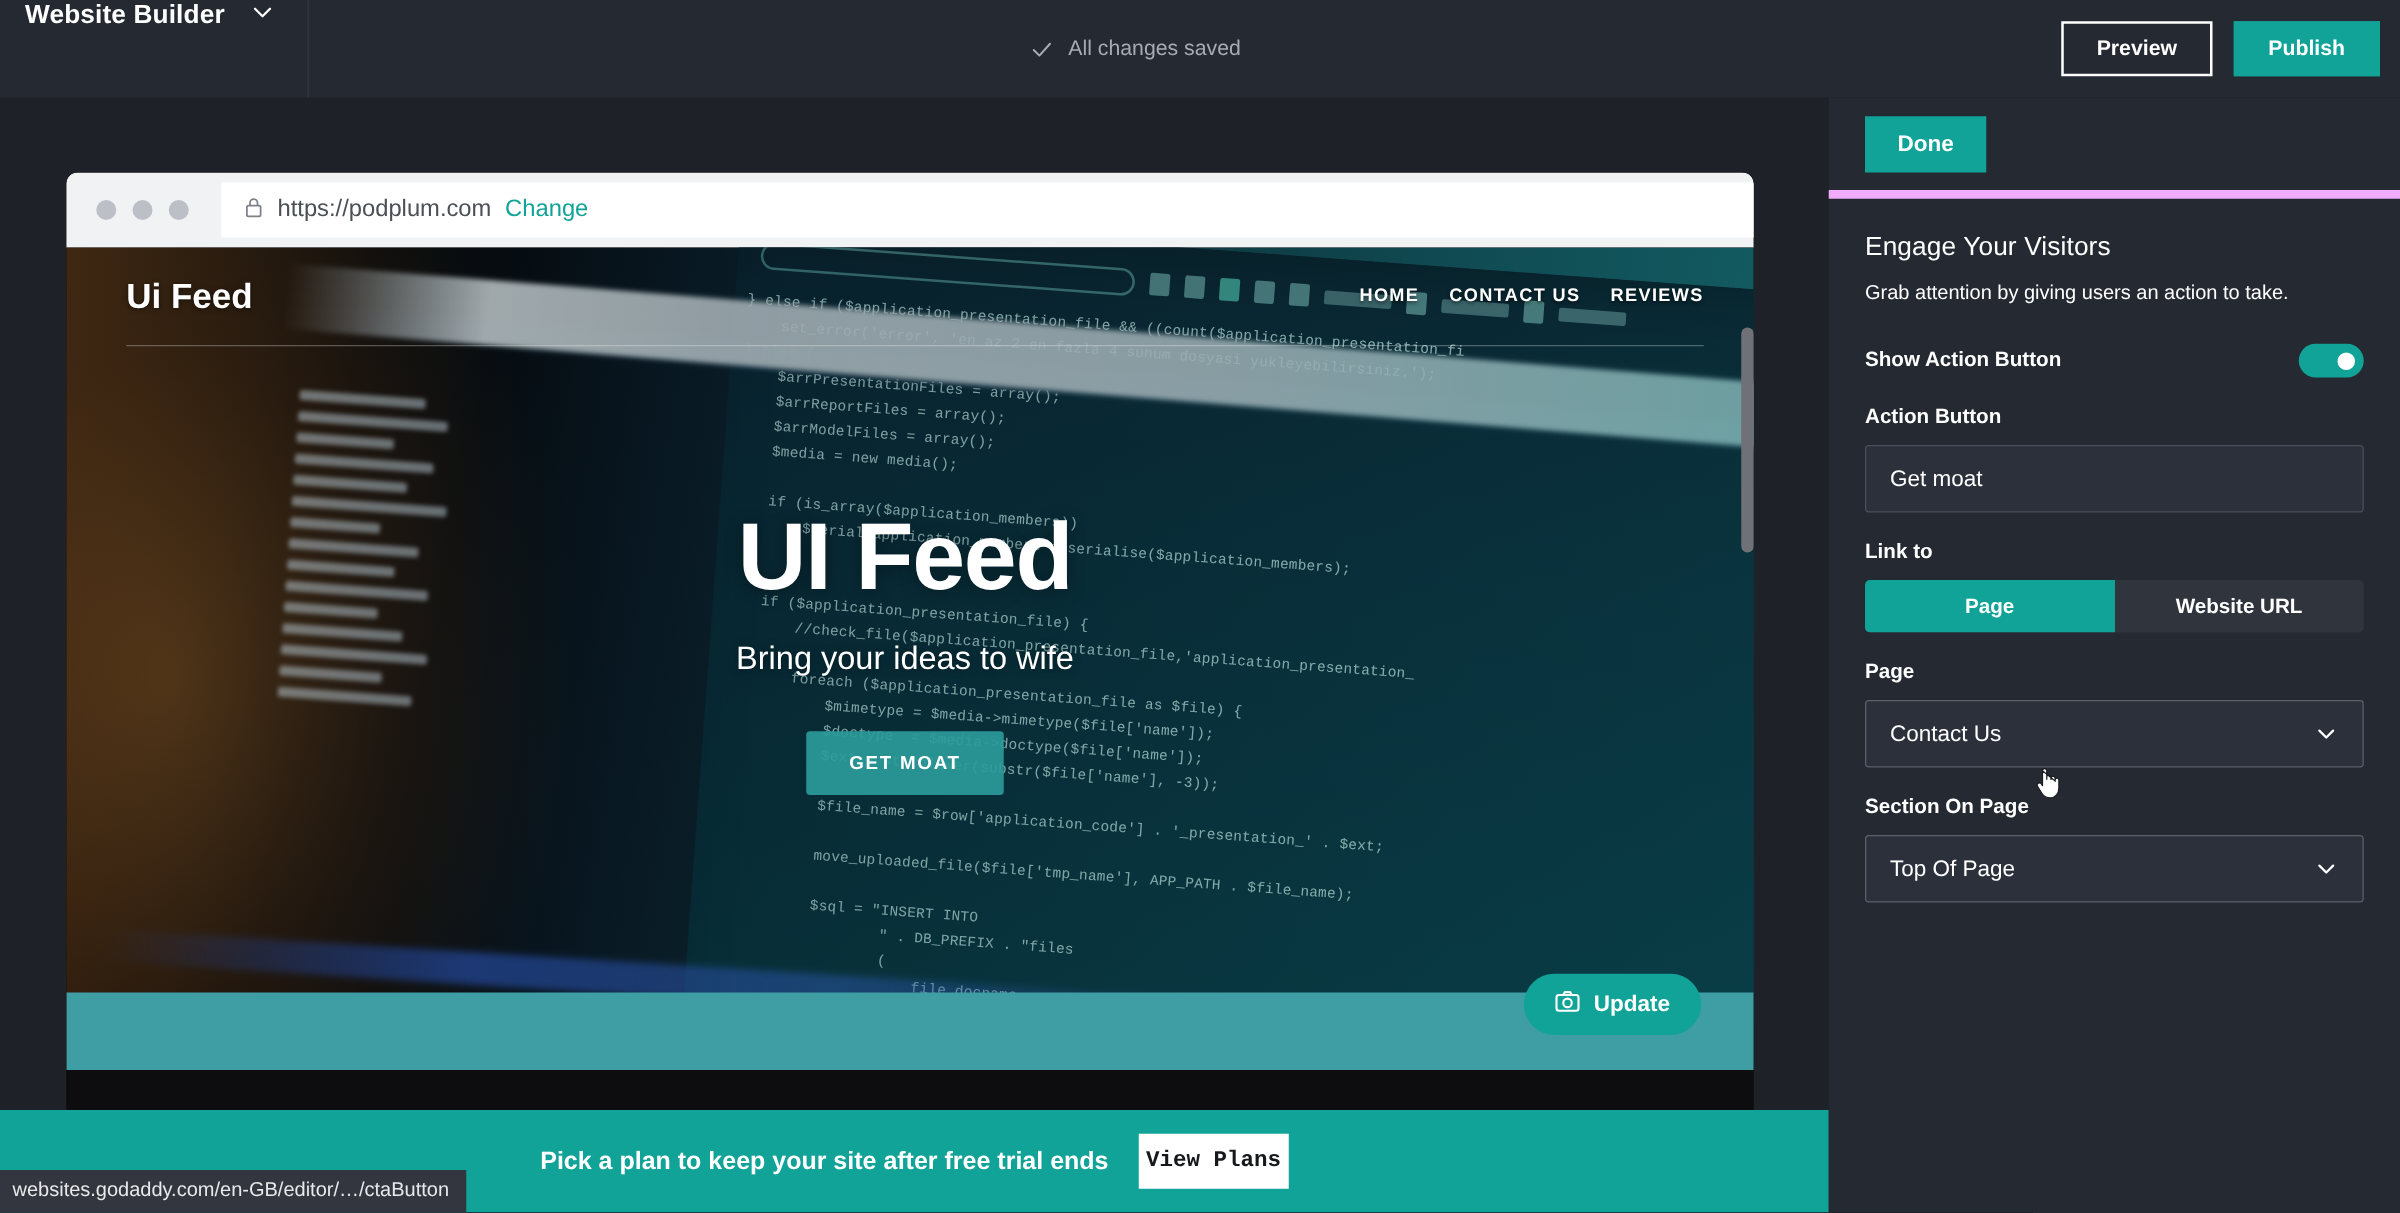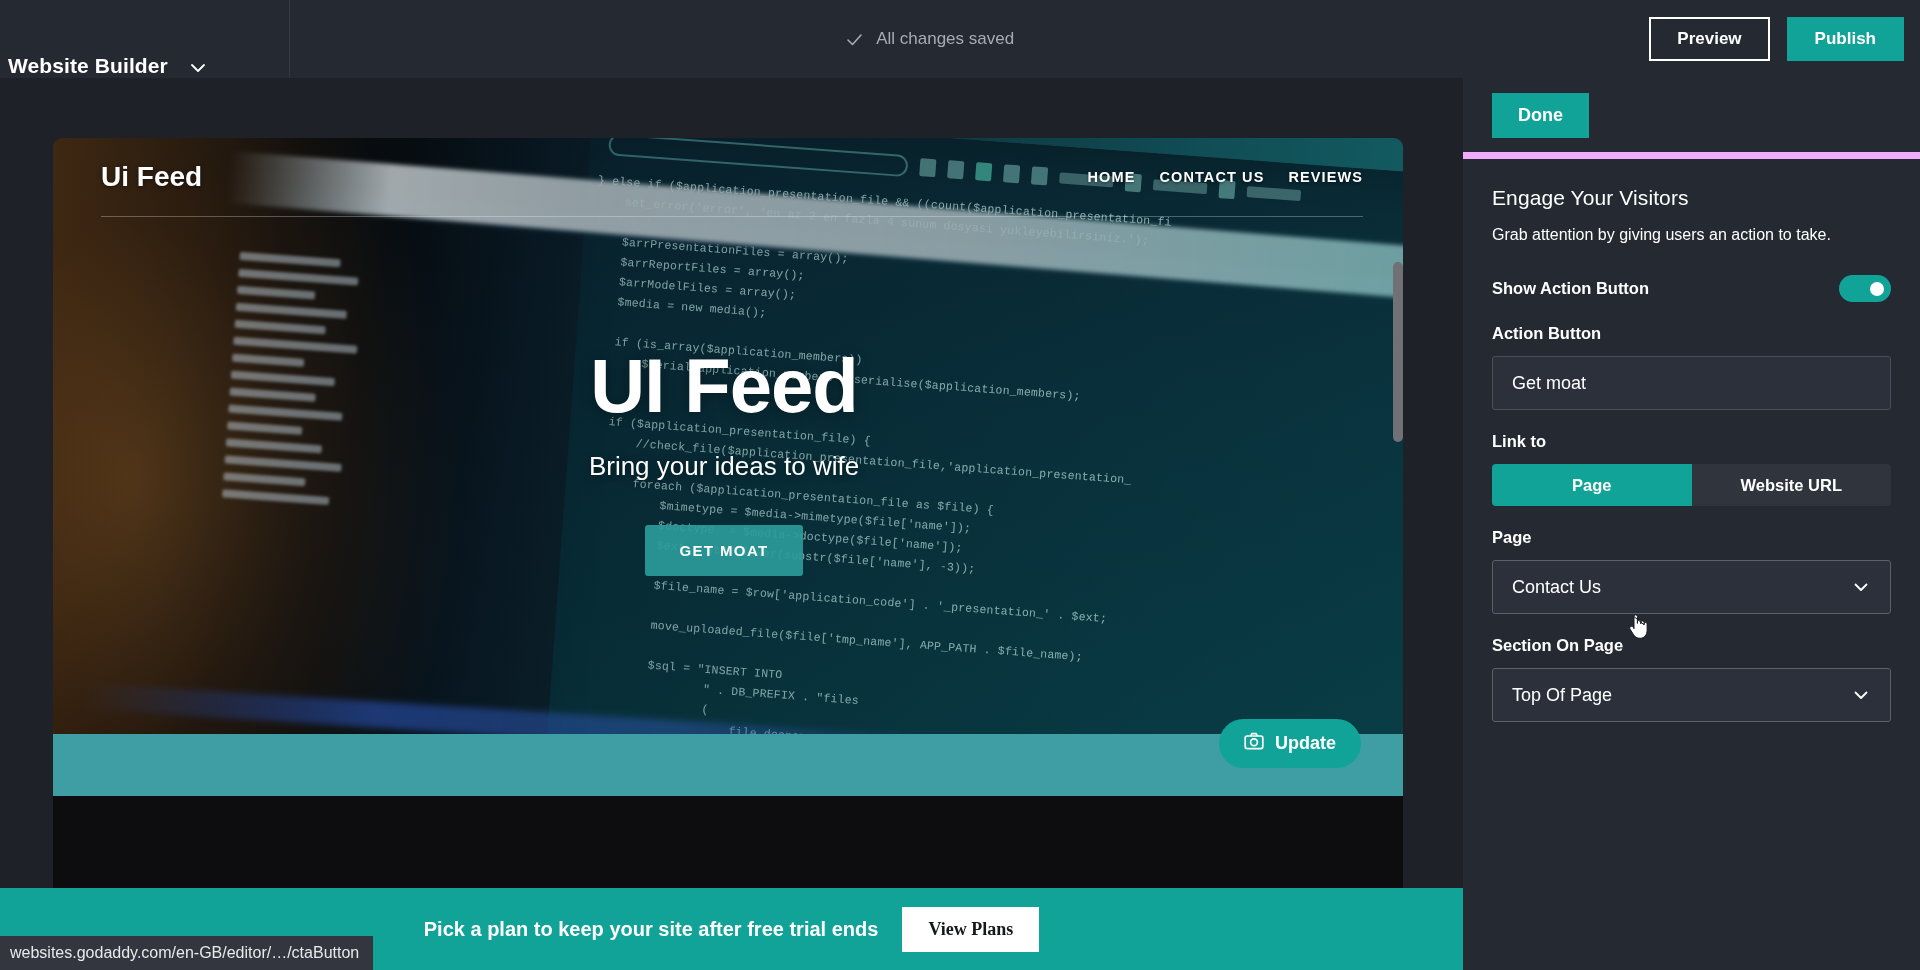--- a/index.html
+++ b/index.html
@@ -13,23 +13,23 @@
 
   
   .topbar {
     position: absolute; top: 0; left: 0;
     width: 1920px; height: 78px;
     background: #252931;
     display: flex; align-items: center;
     z-index: 40;
   }
   .brand-zone {
-    width: 290px; height: 78px;
-    display: flex; align-items: flex-end;
-    padding-left: 8px;
+    width: 247px; height: 78px;
+    display: flex; align-items: flex-start;
+    padding-left: 20px;
     border-right: 1px solid #343841;
   }
   .brand-title {
     color: #ffffff; font-size: 21px; font-weight: bold;
     letter-spacing: 0.1px;
   }
   .brand-caret {
     margin-left: 20px; display:flex; align-items:center;
   }
   .saved-zone {
@@ -333,22 +333,22 @@
     position: absolute; left: 0; bottom: 0;
     width: 1463px; height: 82px;
     background: #12a398;
     display: flex; align-items: center; justify-content: center;
     gap: 24px; z-index: 35;
   }
   .banner-text { color: #ffffff; font-size: 20px; font-weight: bold; }
   .btn-viewplans {
     background: #ffffff; color: #16181c;
     border: none; font-size: 18px; font-weight: bold;
-    padding: 12px 26px; cursor: pointer;
-    font-family: Liberation Serif, serif;
+    padding: 12px 6px; cursor: pointer;
+    font-family: Liberation Mono, monospace;
   }
 
   .statusbar {
     position: absolute; left: 0; bottom: 0;
     height: 34px; background: #33363e;
     display:flex; align-items:center; padding: 0 14px 0 10px;
     color: #e8e9eb; font-size: 16px; z-index: 60;
   }
 </style>
 </head>
@@ -376,20 +376,37 @@
   <div class="topbar-actions">
     <button class="btn-preview">Preview</button>
     <button class="btn-publish">Publish</button>
   </div>
 </div>
 
 <div class="canvas">
 
   <div class="browser-frame">
 
+    <div class="browser-chrome">
+      <div class="dots">
+        <span class="dot"></span>
+        <span class="dot"></span>
+        <span class="dot"></span>
+      </div>
+      <div class="urlbar">
+        <span>
+          <svg width="16" height="18" viewBox="0 0 16 18" fill="none">
+            <rect x="2.5" y="7.5" width="11" height="8.5" rx="1.3" stroke="#7d828a" stroke-width="1.4"></rect>
+            <path d="M5 7.5V5.2a3 3 0 016 0v2.3" stroke="#7d828a" stroke-width="1.4"></path>
+          </svg>
+        </span>
+        <span class="url-text">https://podplum.com</span>
+        <span class="url-change">Change</span>
+      </div>
+    </div>
 
     <div class="hero">
       <div class="hero-photo">
         <div class="ph-base"></div>
         <div class="ph-code">
           <div class="code-toolbar">
             <div class="code-pill"></div>
             <div class="code-ic"></div>
               <div class="code-ic"></div>
             <div class="code-ic g"></div>

